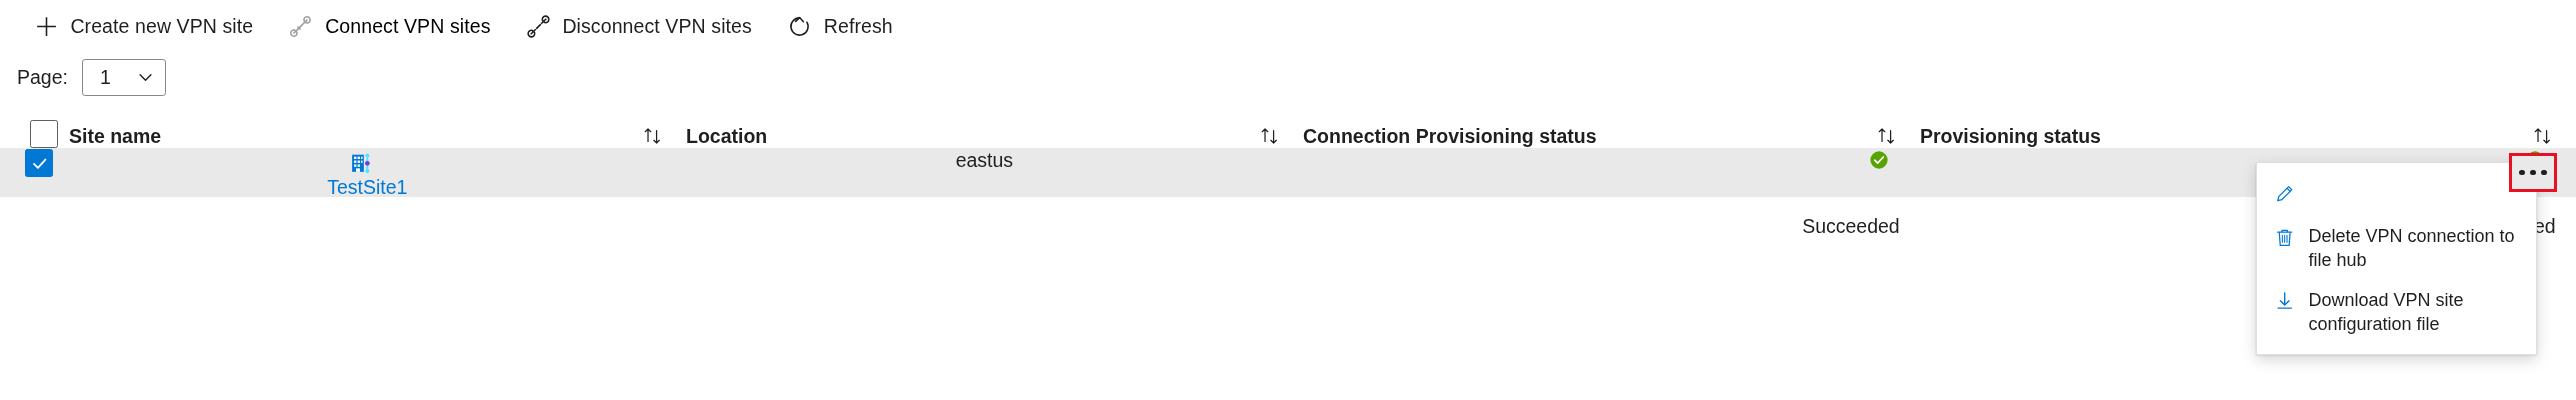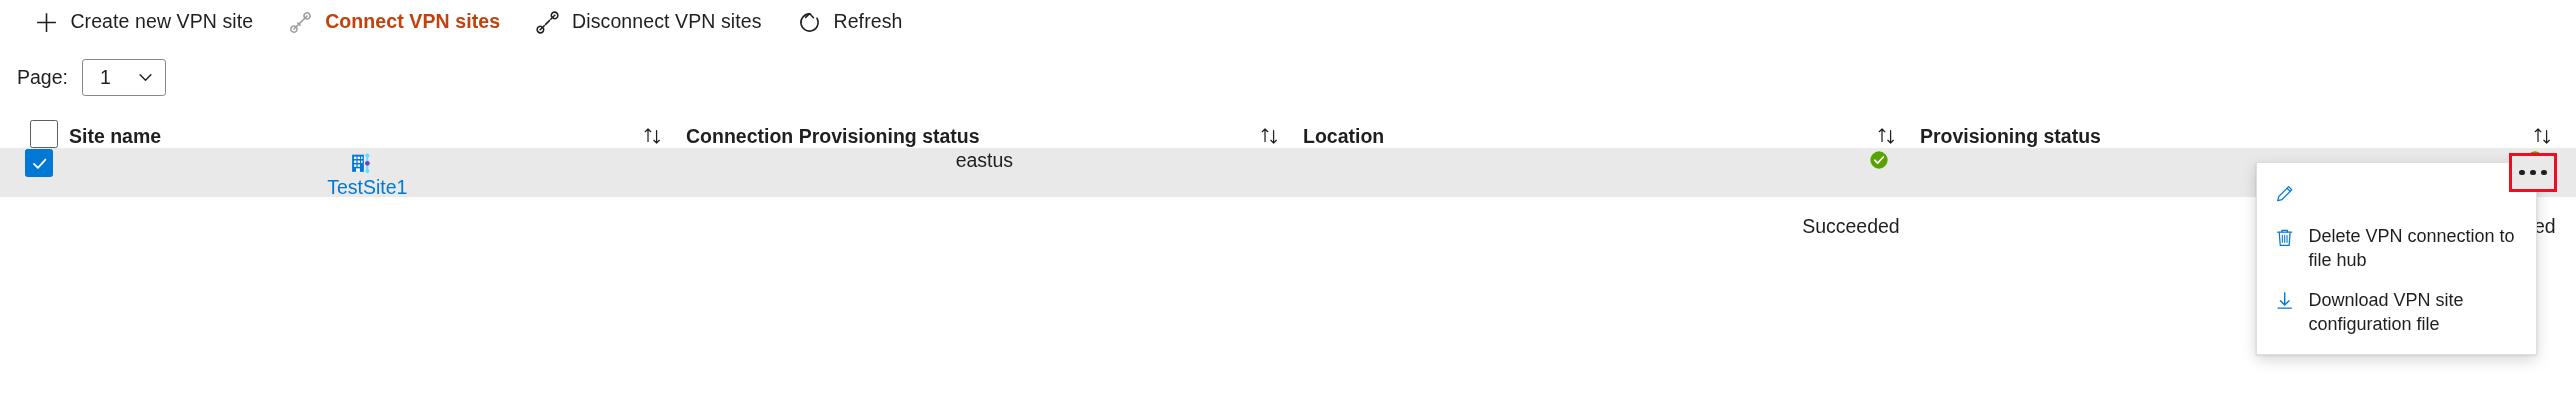--- a/index.html
+++ b/index.html
@@ -12,20 +12,21 @@
     height: 401px;
     font-family: "Liberation Sans", sans-serif;
     color: #1b1a19;
     overflow: hidden;
     position: relative;
   }
 
   
   .command-bar {
     display: flex;
+    align-items: center;
     height: 53px;
     padding-left: 26.6px;
     box-sizing: border-box;
   }
   .cmd-btn {
     display: flex;
     align-items: center;
     height: 44px;
     padding: 0 15.6px 0 6.2px;
     margin-right: 12.5px;
@@ -44,21 +45,21 @@
     justify-content: center;
     margin-right: 11px;
     flex: none;
   }
   .cmd-label {
     font-size: 19.5px;
     line-height: 23.4px;
     color: #201f1e;
     letter-spacing: 0.1px;
   }
-  .cmd-btn.disabled .cmd-label { color: #c2410c; font-weight: bold; }
+  .cmd-btn.disabled .cmd-label { color: #000000; }
   .cmd-btn.disabled .cmd-icon svg * { stroke: #a19f9d !important; fill: none; }
 
   
   .page-row {
     display: flex;
     align-items: center;
     height: 48px;
     padding-left: 17px;
     box-sizing: border-box;
   }
@@ -336,31 +337,31 @@
     </div>
     <div class="th col-site">
       <span class="th-text">Site name</span>
       <span class="sort-icon">
         <svg width="23.4" height="22" viewBox="0 0 30 28">
           <path d="M9 21 L9 5 M5.5 8.5 L9 5 L12.5 8.5" stroke="#201f1e" stroke-width="1.6" fill="none" stroke-linecap="round" stroke-linejoin="round"></path>
           <path d="M20 7 L20 23 M16.5 19.5 L20 23 L23.5 19.5" stroke="#201f1e" stroke-width="1.6" fill="none" stroke-linecap="round" stroke-linejoin="round"></path>
         </svg>
       </span>
     </div>
-    <div class="th col-prov">
-      <span class="th-text">Connection Provisioning status</span>
+    <div class="th col-loc">
+      <span class="th-text">Location</span>
       <span class="sort-icon">
         <svg width="23.4" height="22" viewBox="0 0 30 28">
           <path d="M9 21 L9 5 M5.5 8.5 L9 5 L12.5 8.5" stroke="#201f1e" stroke-width="1.6" fill="none" stroke-linecap="round" stroke-linejoin="round"></path>
           <path d="M20 7 L20 23 M16.5 19.5 L20 23 L23.5 19.5" stroke="#201f1e" stroke-width="1.6" fill="none" stroke-linecap="round" stroke-linejoin="round"></path>
         </svg>
       </span>
     </div>
-    <div class="th col-loc">
-      <span class="th-text">Location</span>
+    <div class="th col-prov">
+      <span class="th-text">Connection Provisioning status</span>
       <span class="sort-icon">
         <svg width="23.4" height="22" viewBox="0 0 30 28">
           <path d="M9 21 L9 5 M5.5 8.5 L9 5 L12.5 8.5" stroke="#201f1e" stroke-width="1.6" fill="none" stroke-linecap="round" stroke-linejoin="round"></path>
           <path d="M20 7 L20 23 M16.5 19.5 L20 23 L23.5 19.5" stroke="#201f1e" stroke-width="1.6" fill="none" stroke-linecap="round" stroke-linejoin="round"></path>
         </svg>
       </span>
     </div>
     <div class="th col-conn">
       <span class="th-text">Provisioning status</span>
       <span class="sort-icon">

